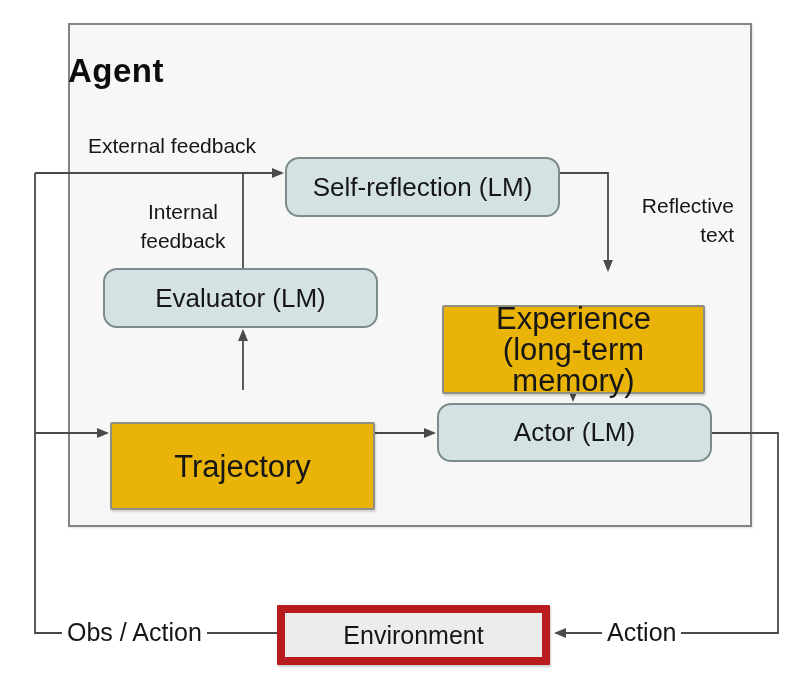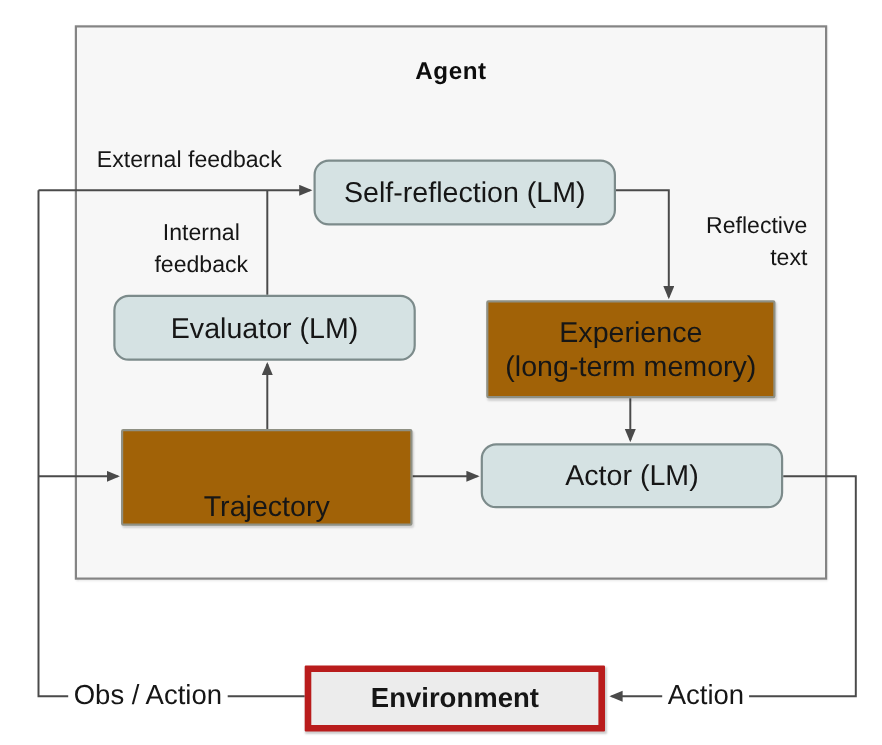--- a/index.html
+++ b/index.html
@@ -6,44 +6,44 @@
   .stage {
     position:relative; width:802px; height:677px; background:#ffffff;
     font-family:"Liberation Sans", sans-serif; color:#151515; overflow:hidden;
   }
   .agent-box {
     position:absolute; left:68px; top:23px; width:684px; height:504px;
     background:#f7f7f7; border:2px solid #848484; box-sizing:border-box;
     box-shadow:1px 1px 2px rgba(0,0,0,0.12);
   }
   .agent-title {
-    position:absolute; left:68px; top:52px; width:684px; text-align:center;
-    font-size:22px; font-weight:bold; color:#0d0d0d; letter-spacing:0.5px;
+    position:absolute; left:68px; top:52px; width:684px; 
+    font-size:33px; font-weight:bold; color:#0d0d0d; letter-spacing:0.5px;
   }
   svg.arrows { position:absolute; left:0; top:0; z-index:2; pointer-events:none; }
   .node {
     position:absolute; box-sizing:border-box; z-index:3;
     display:flex; flex-direction:column; align-items:center; justify-content:center;
     text-align:center; color:#161616;
   }
   .node-lm {
     background:#d5e2e3; border:2px solid #7c8b8b; border-radius:14px; font-size:26px;
   }
   .node-mem {
-    background:#a16207; border:2px solid #8f9083; border-radius:2px;
-    font-size:26px; line-height:31px; box-shadow:1px 2px 2px rgba(0,0,0,0.15);
+    background:#eab308; border:2px solid #8f9083; border-radius:2px;
+    font-size:31px; line-height:31px; box-shadow:1px 2px 2px rgba(0,0,0,0.15);margin-top:32px;
   }
   .node-env {
-    background:#ececec; border:6px solid #b91c1c; border-radius:1px;
-    font-size:25px; font-weight:bold; box-shadow:1px 2px 2px rgba(0,0,0,0.2);
+    background:#ececec; border:8px solid #b91c1c; border-radius:1px;
+    font-size:25px; font-weight:normal; box-shadow:1px 2px 2px rgba(0,0,0,0.2);
   }
-  .pos-selfref { left:285px; top:145px; width:275px; height:60px; }
+  .pos-selfref { left:285px; top:157px; width:275px; height:60px; }
   .pos-eval    { left:103px; top:268px; width:275px; height:60px; }
   .pos-exp     { left:442px; top:273px; width:263px; height:89px; }
-  .pos-traj    { left:110px; top:390px; width:265px; height:88px;justify-content:flex-end; }
+  .pos-traj    { left:110px; top:390px; width:265px; height:88px; }
   .pos-actor   { left:437px; top:403px; width:275px; height:59px;justify-content:center; }
   .pos-env     { left:277px; top:605px; width:273px; height:60px; }
   .lbl { position:absolute; z-index:4; font-size:21px; color:#161616; }
   .lbl-external   { left:88px;  top:134px; }
   .lbl-internal   { left:126px; top:197px; width:114px; text-align:center; line-height:29px; }
   .lbl-reflective { left:622px; top:191px; width:112px; text-align:right; line-height:29px; }
   .lbl-io {
     position:absolute; z-index:4; font-size:25px; color:#161616;
     background:#ffffff; padding:0 5px;
   }

